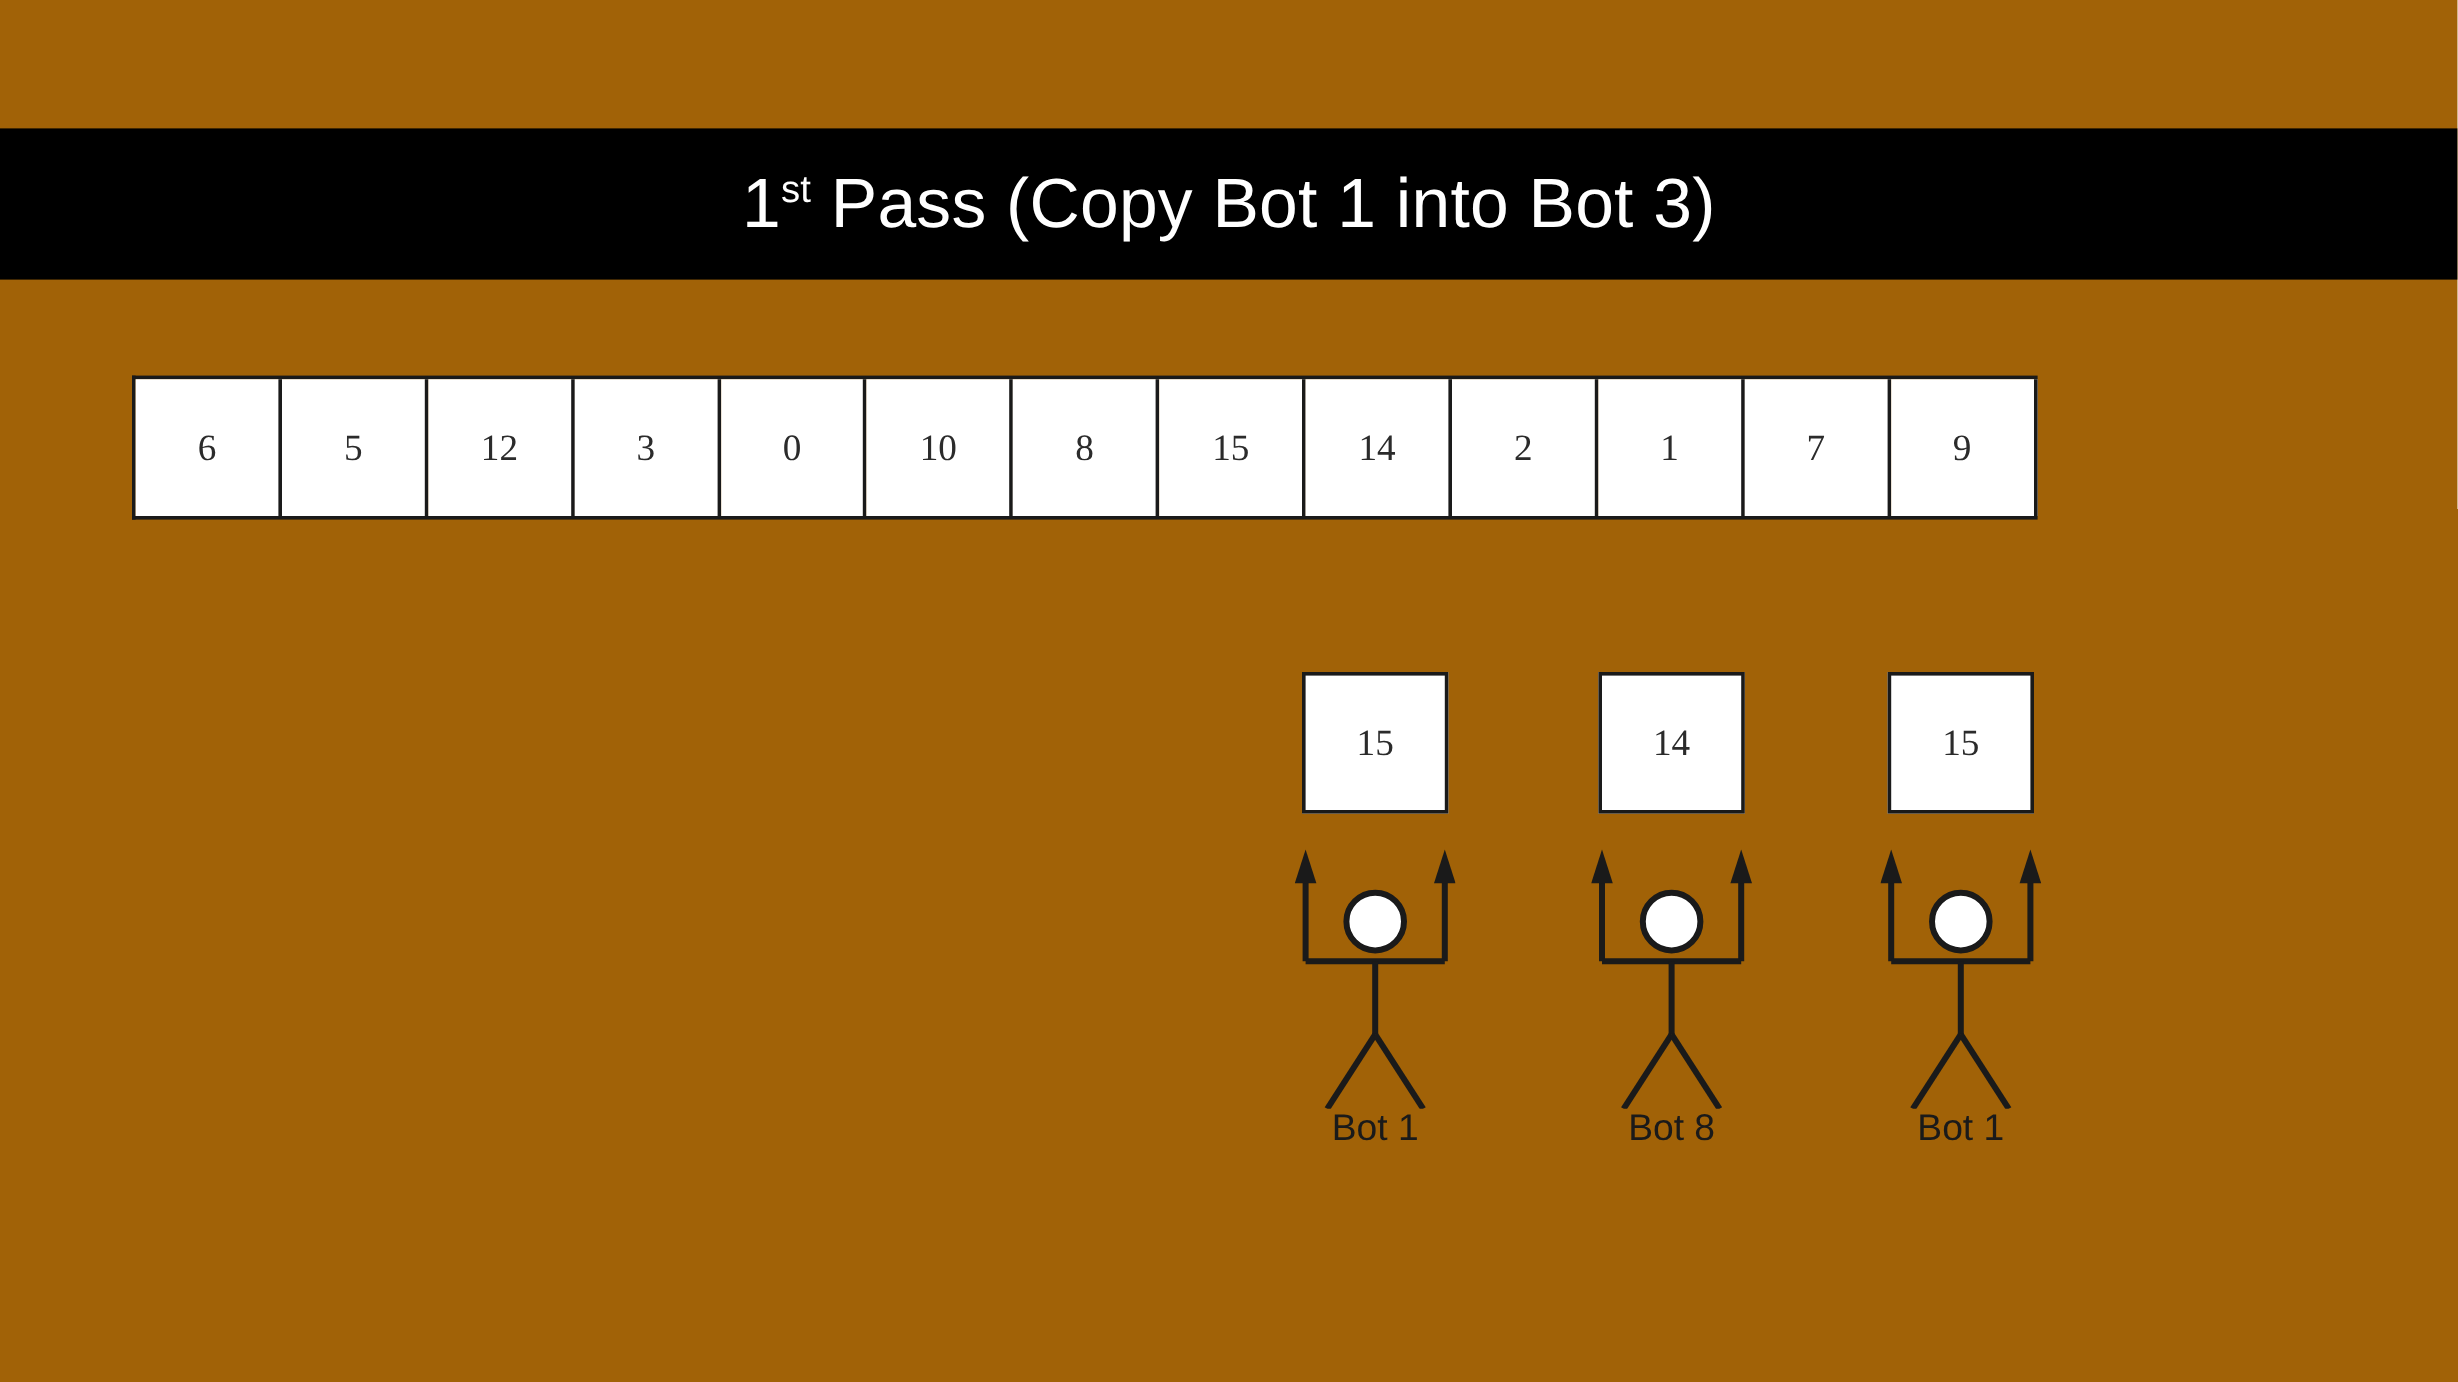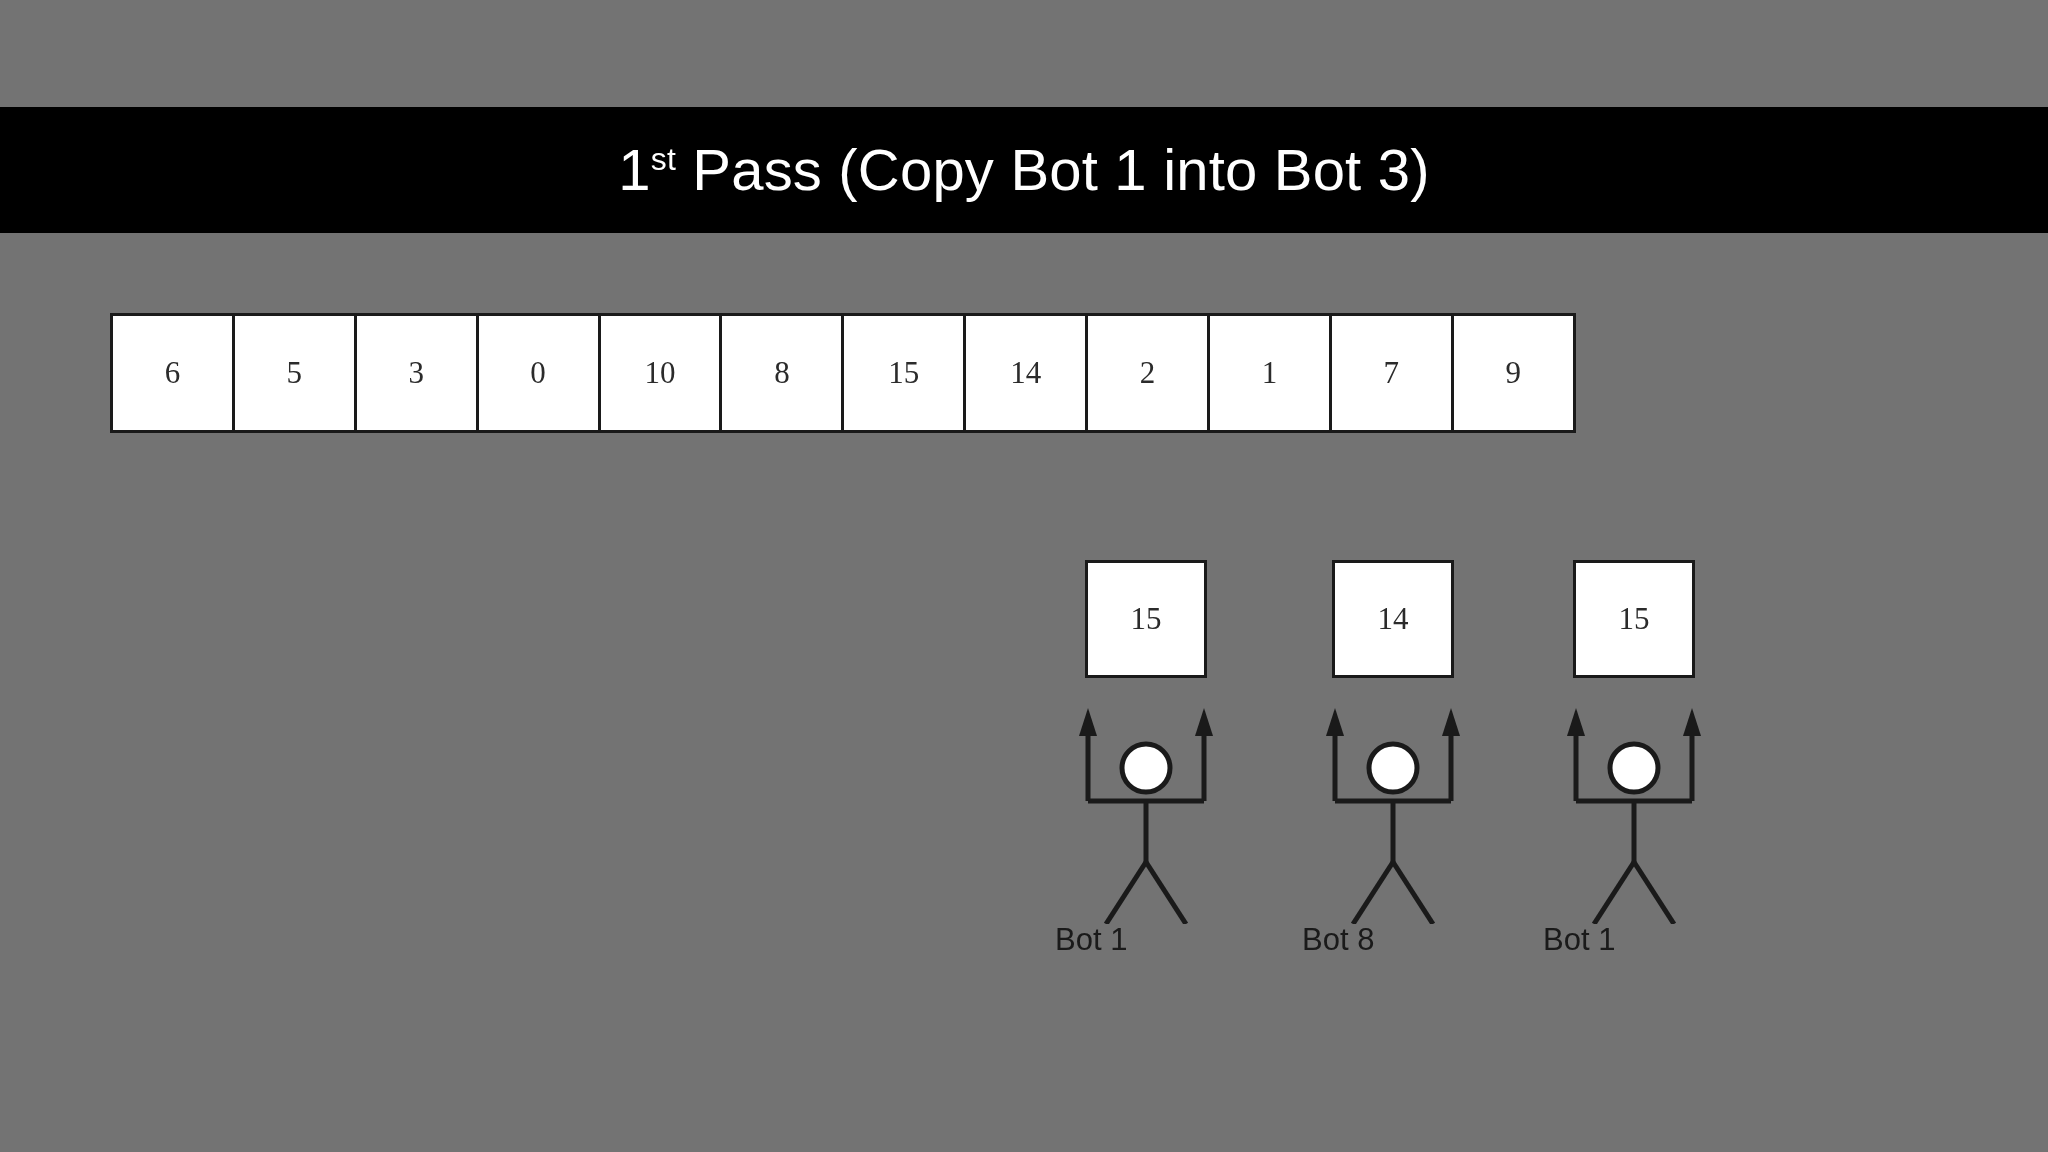--- a/index.html
+++ b/index.html
@@ -9,21 +9,21 @@
     height: 1152px;
     background: #ffffff;
     font-family: "Liberation Sans", sans-serif;
     overflow: hidden;
   }
 
   .slide {
     position: relative;
     width: 2048px;
     height: 1152px;
-    background: #737373;
+    background: #a16207;
   }
 
   
   .title-banner {
     position: absolute;
     left: 0;
     top: 107px;
     width: 2048px;
     height: 126px;
     background: #000000;
@@ -111,40 +111,41 @@
     top: 142px;
     width: 134px;
     height: 222px;
   }
 
   .bot-label {
     position: absolute;
     left: -30px;
     top: 362px;
     width: 182px;
-    text-align: left;
+    text-align: center;
     font-family: "Liberation Sans", sans-serif;
     font-size: 31px;
     color: #1a1a1a;
   }
 </style>
 </head>
 <body>
 
 <div class="slide">
 
   <div class="title-banner">
     <div class="title-text">
       <span>1</span><sup>st</sup><span> Pass (Copy Bot 1 into Bot 3)</span>
     </div>
   </div>
 
   <div class="array-strip">
     <div class="array-cell">6</div>
     <div class="array-cell">5</div>
+    <div class="array-cell">12</div>
     <div class="array-cell">3</div>
     <div class="array-cell">0</div>
     <div class="array-cell">10</div>
     <div class="array-cell">8</div>
     <div class="array-cell">15</div>
     <div class="array-cell">14</div>
     <div class="array-cell">2</div>
     <div class="array-cell">1</div>
     <div class="array-cell">7</div>
     <div class="array-cell">9</div>

